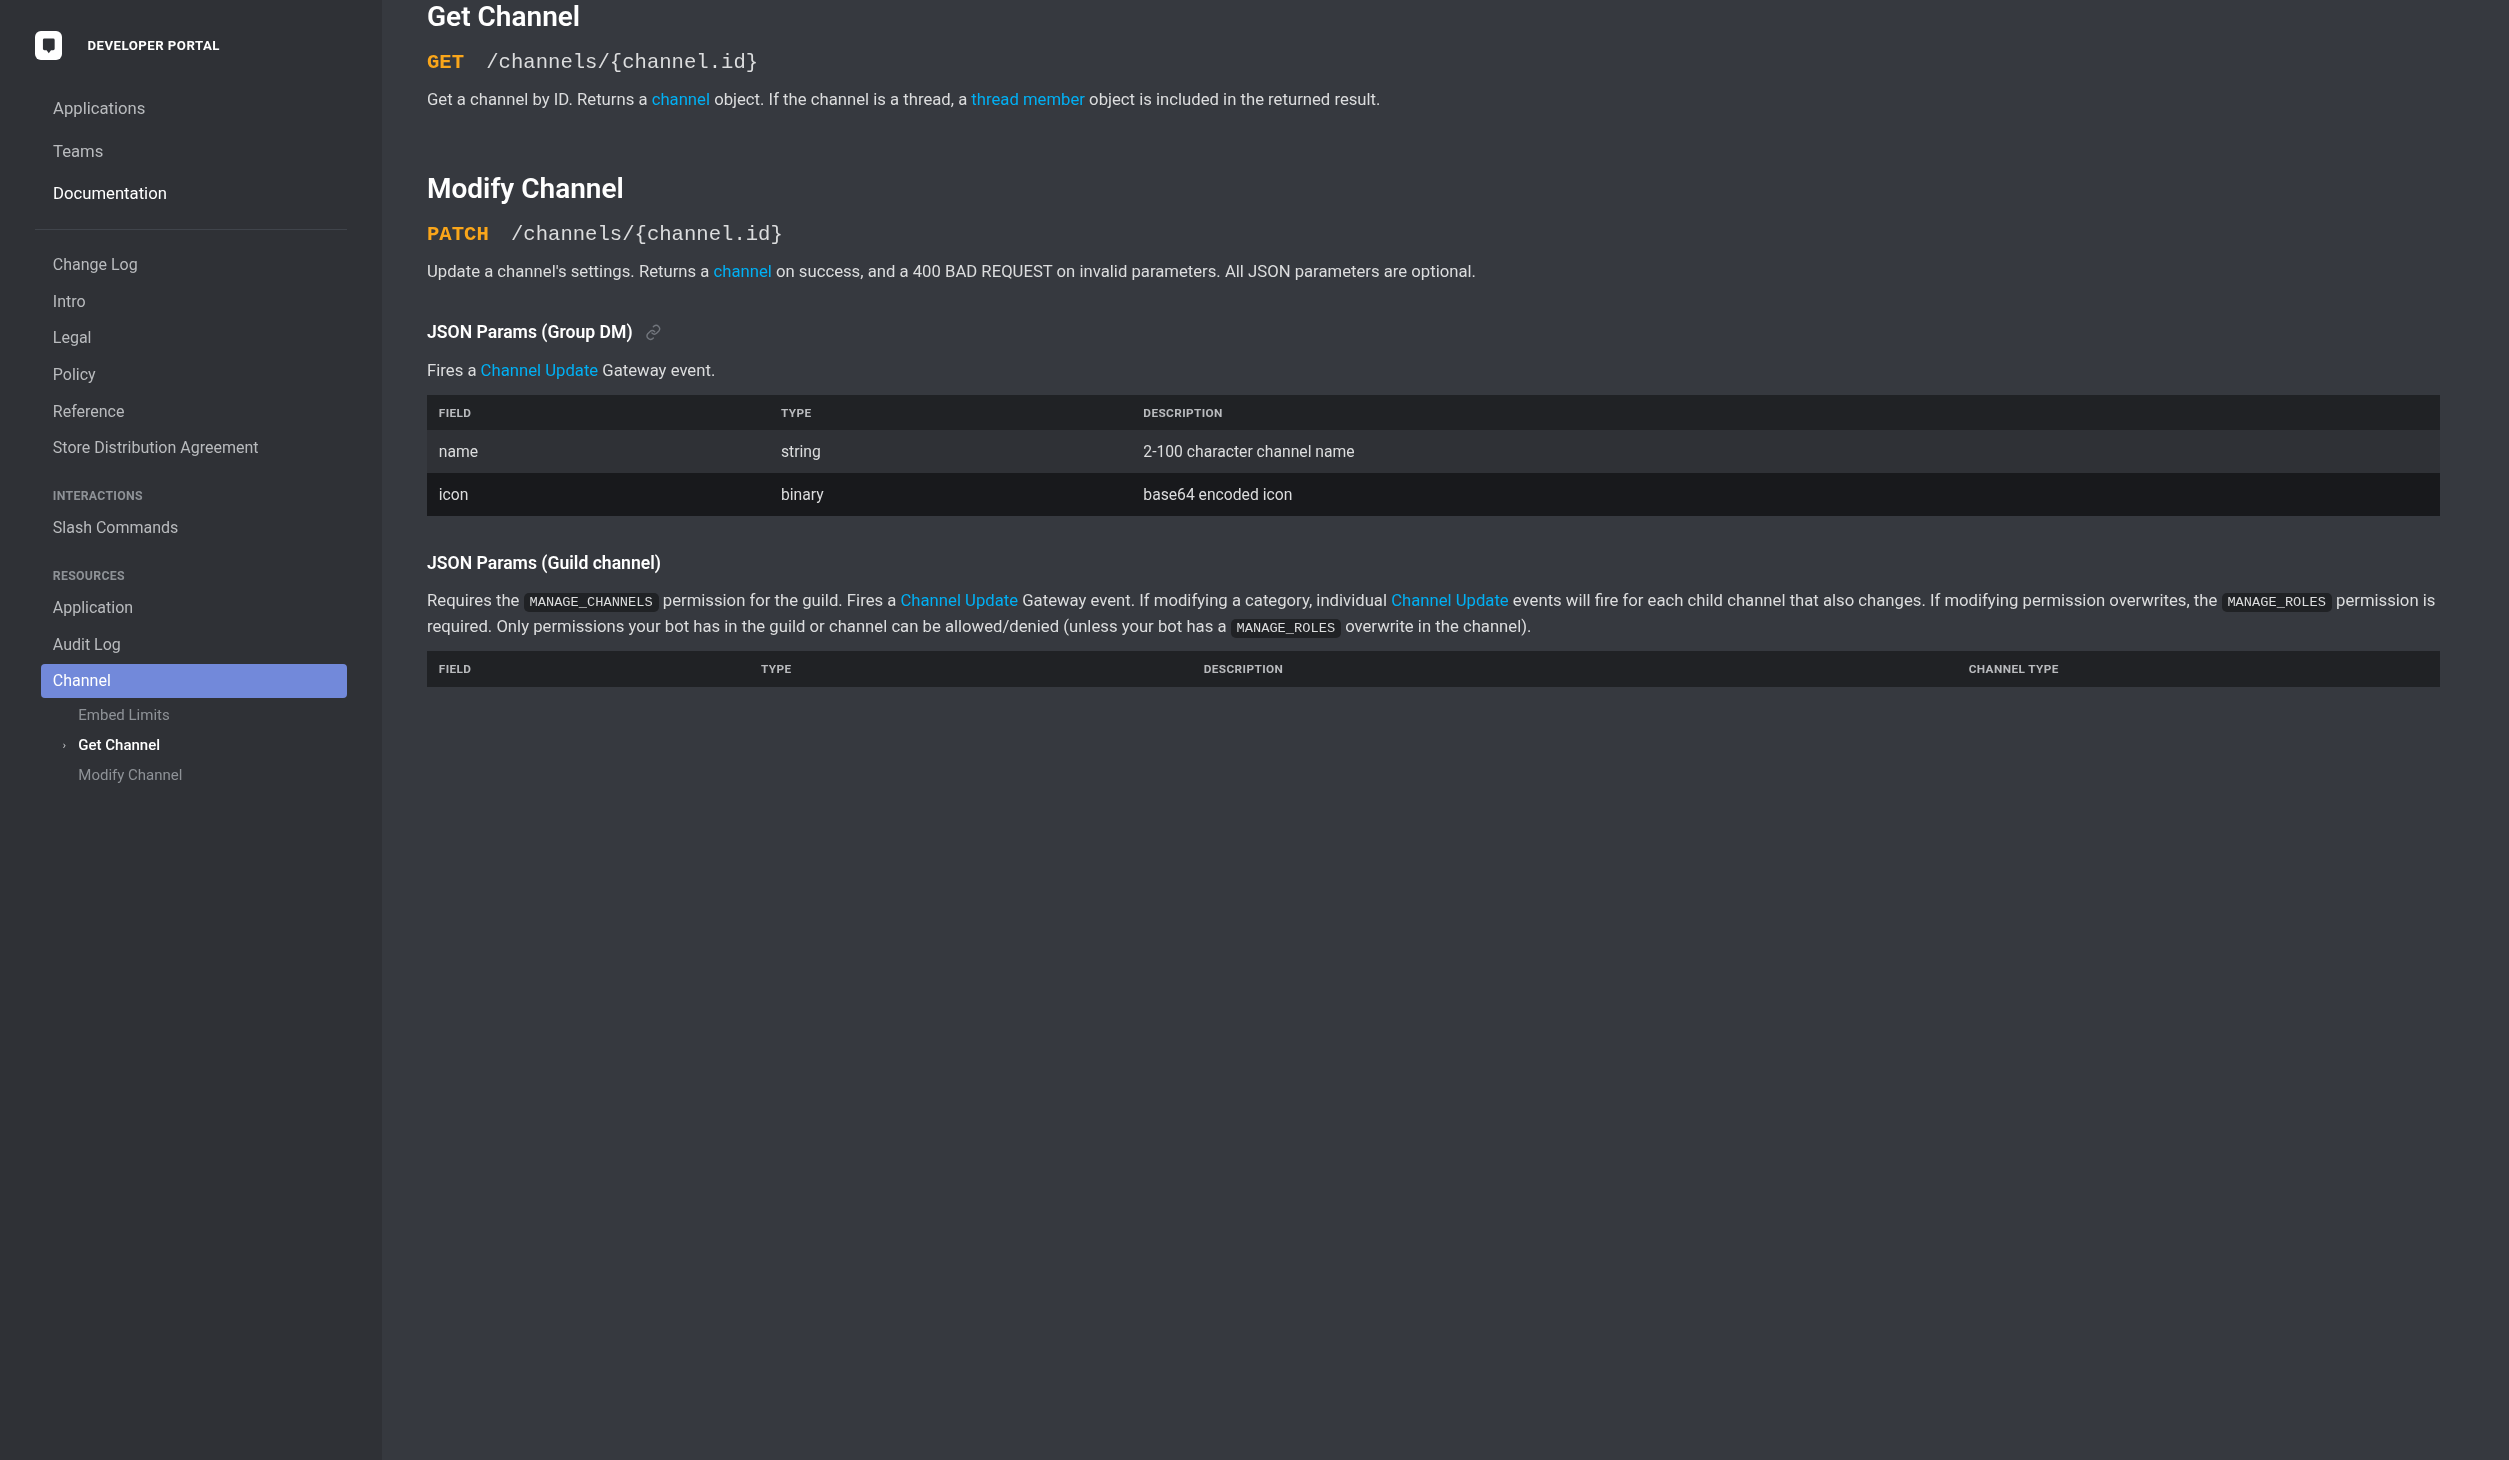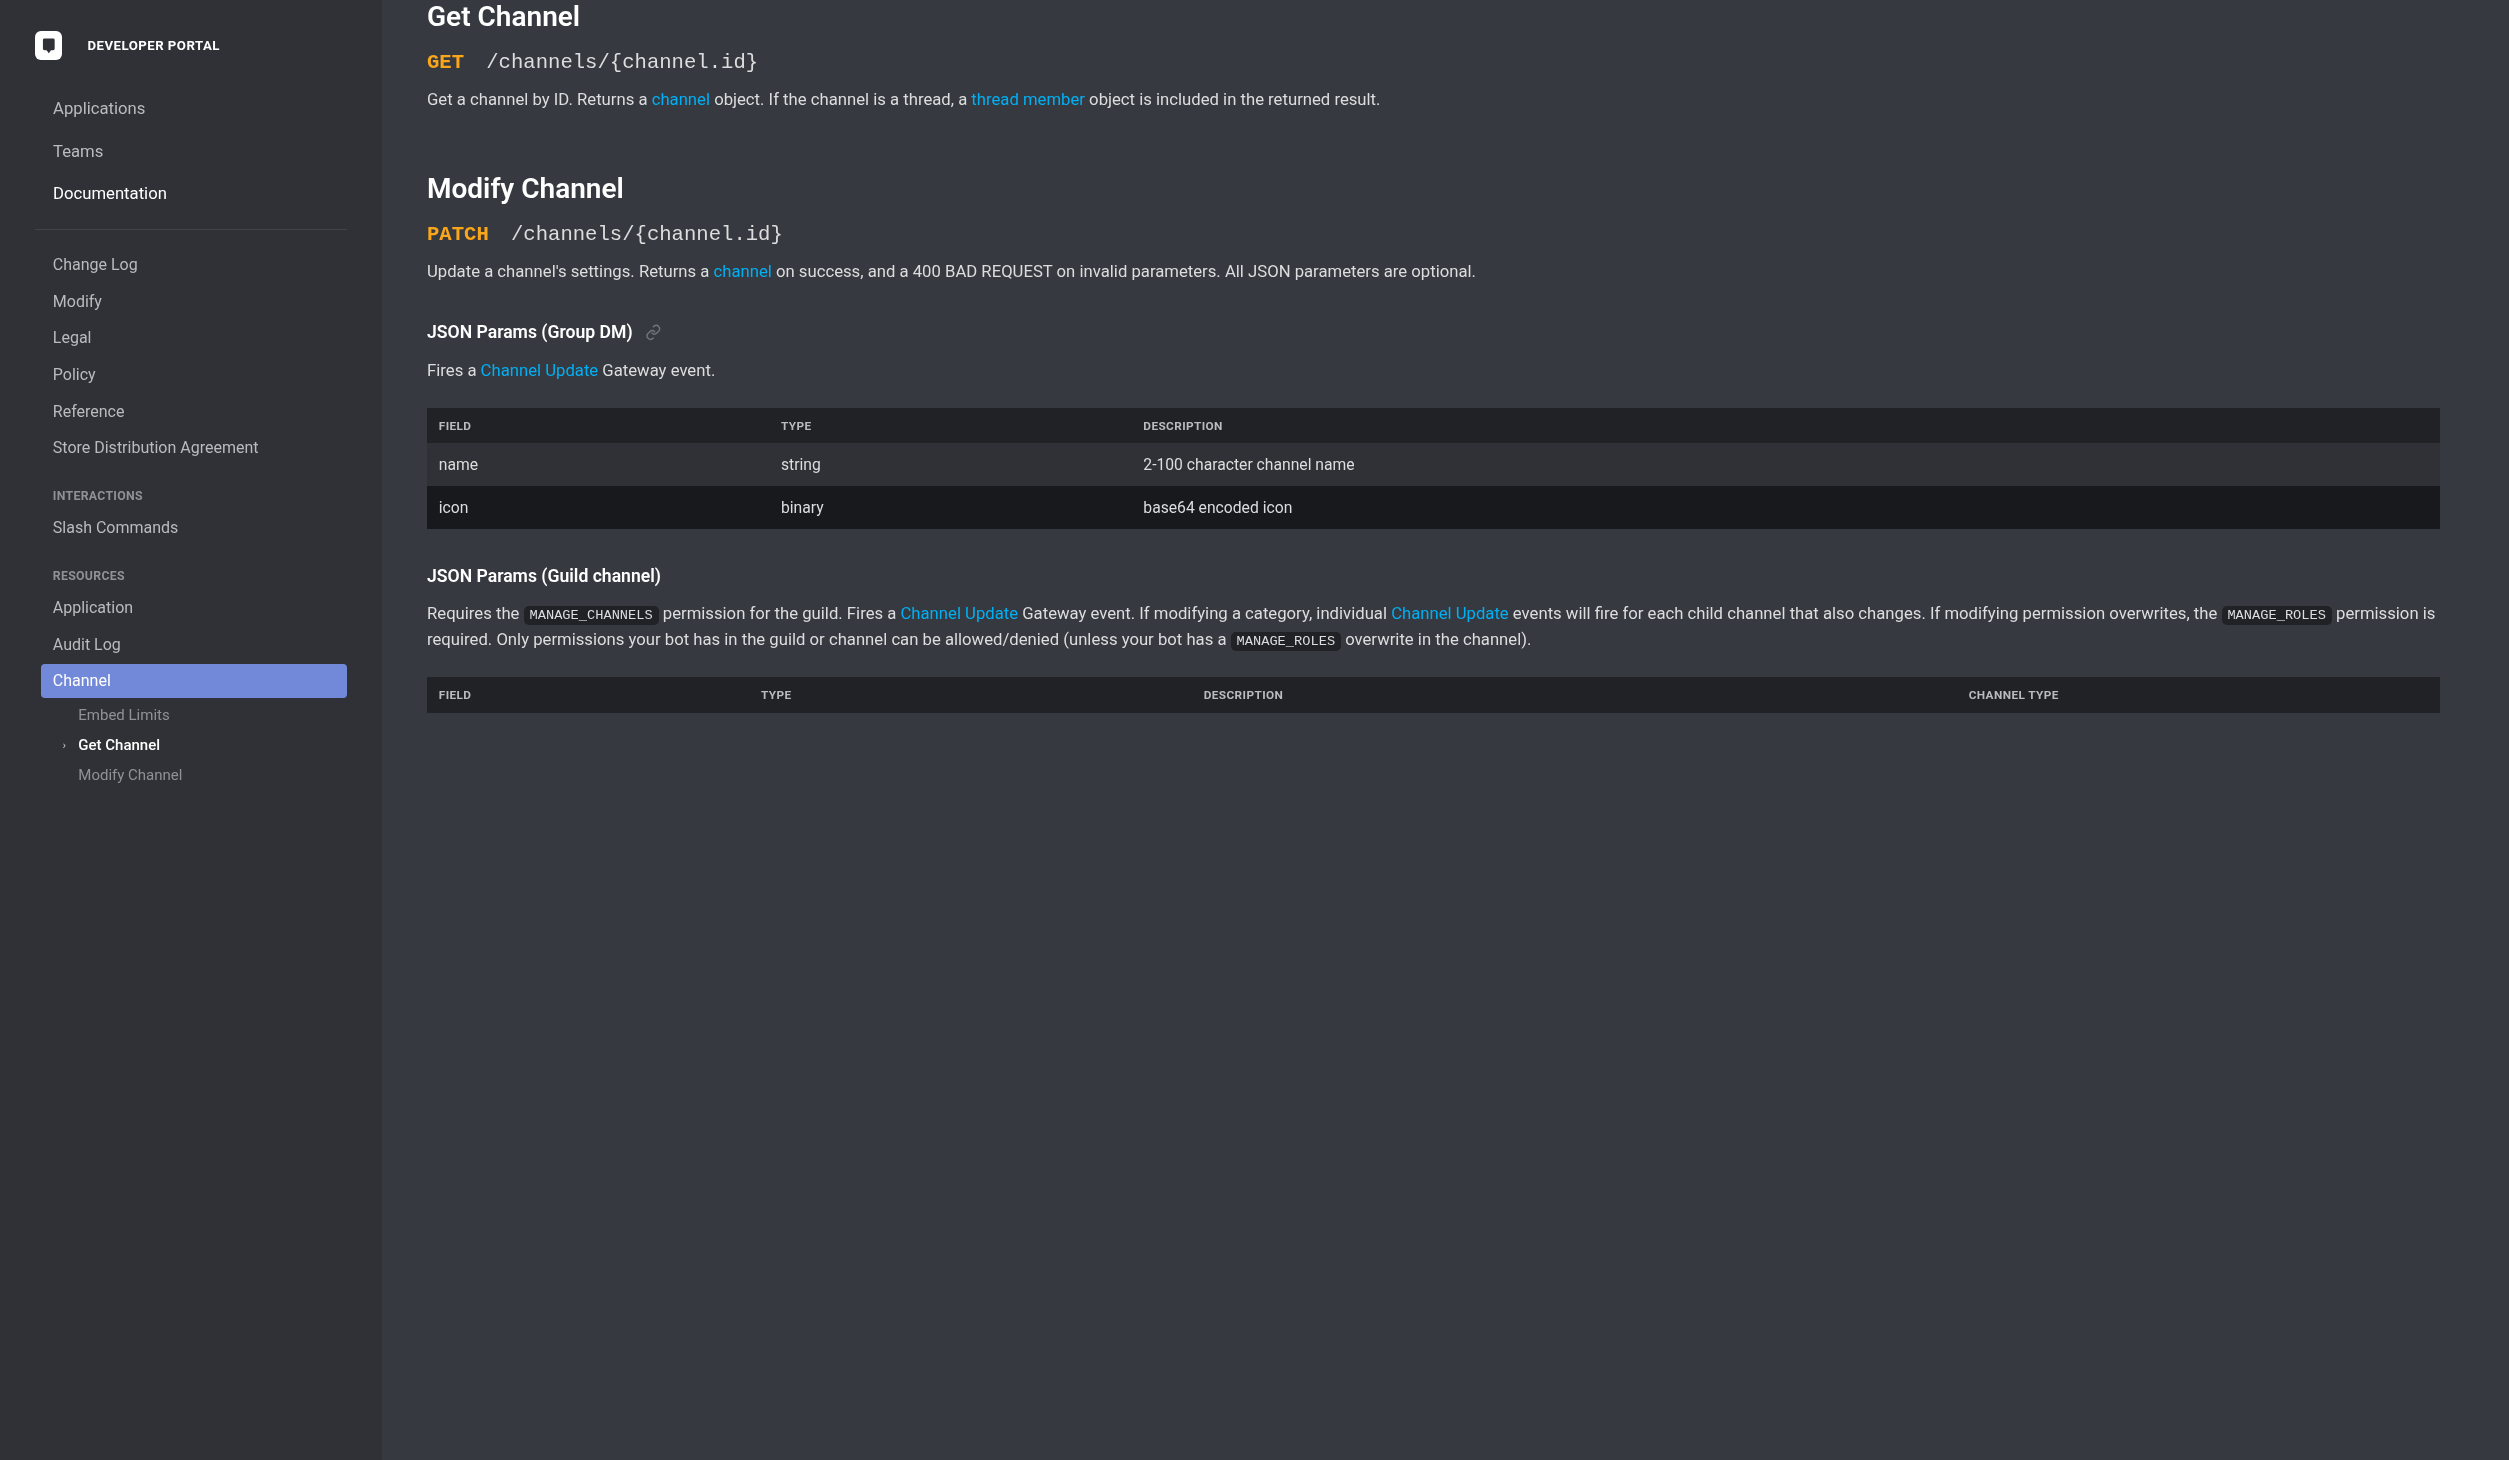--- a/index.html
+++ b/index.html
@@ -131,21 +131,21 @@
     margin: 37px 0 15.7px 0;
     display: flex;
     align-items: center;
     gap: 12px;
   }
   .anchor-icon { color: #72767d; width: 16.7px; height: 16.7px; }
 
   table.params {
     width: 100%;
     border-collapse: collapse;
-    margin-top: 24px;
+    margin-top: 11px;
     font-size: 15.7px;
   }
   table.params th {
     text-align: left;
     background: #202225;
     color: #b9bbbe;
     font-size: 11.8px;
     font-weight: 700;
     letter-spacing: 0.4px;
     padding: 10.8px 11.8px;
@@ -184,21 +184,21 @@
     <nav class="top-nav">
       <a class="top-nav-item">Applications</a>
       <a class="top-nav-item">Teams</a>
       <a class="top-nav-item active">Documentation</a>
     </nav>
 
     <hr class="divider">
 
     <div class="nav-list">
       <a class="nav-item">Change Log</a>
-      <a class="nav-item">Modify</a>
+      <a class="nav-item">Intro</a>
       <a class="nav-item">Legal</a>
       <a class="nav-item">Policy</a>
       <a class="nav-item">Reference</a>
       <a class="nav-item">Store Distribution Agreement</a>
 
       <div class="nav-heading">INTERACTIONS</div>
       <a class="nav-item">Slash Commands</a>
 
       <div class="nav-heading">RESOURCES</div>
       <a class="nav-item">Application</a>

